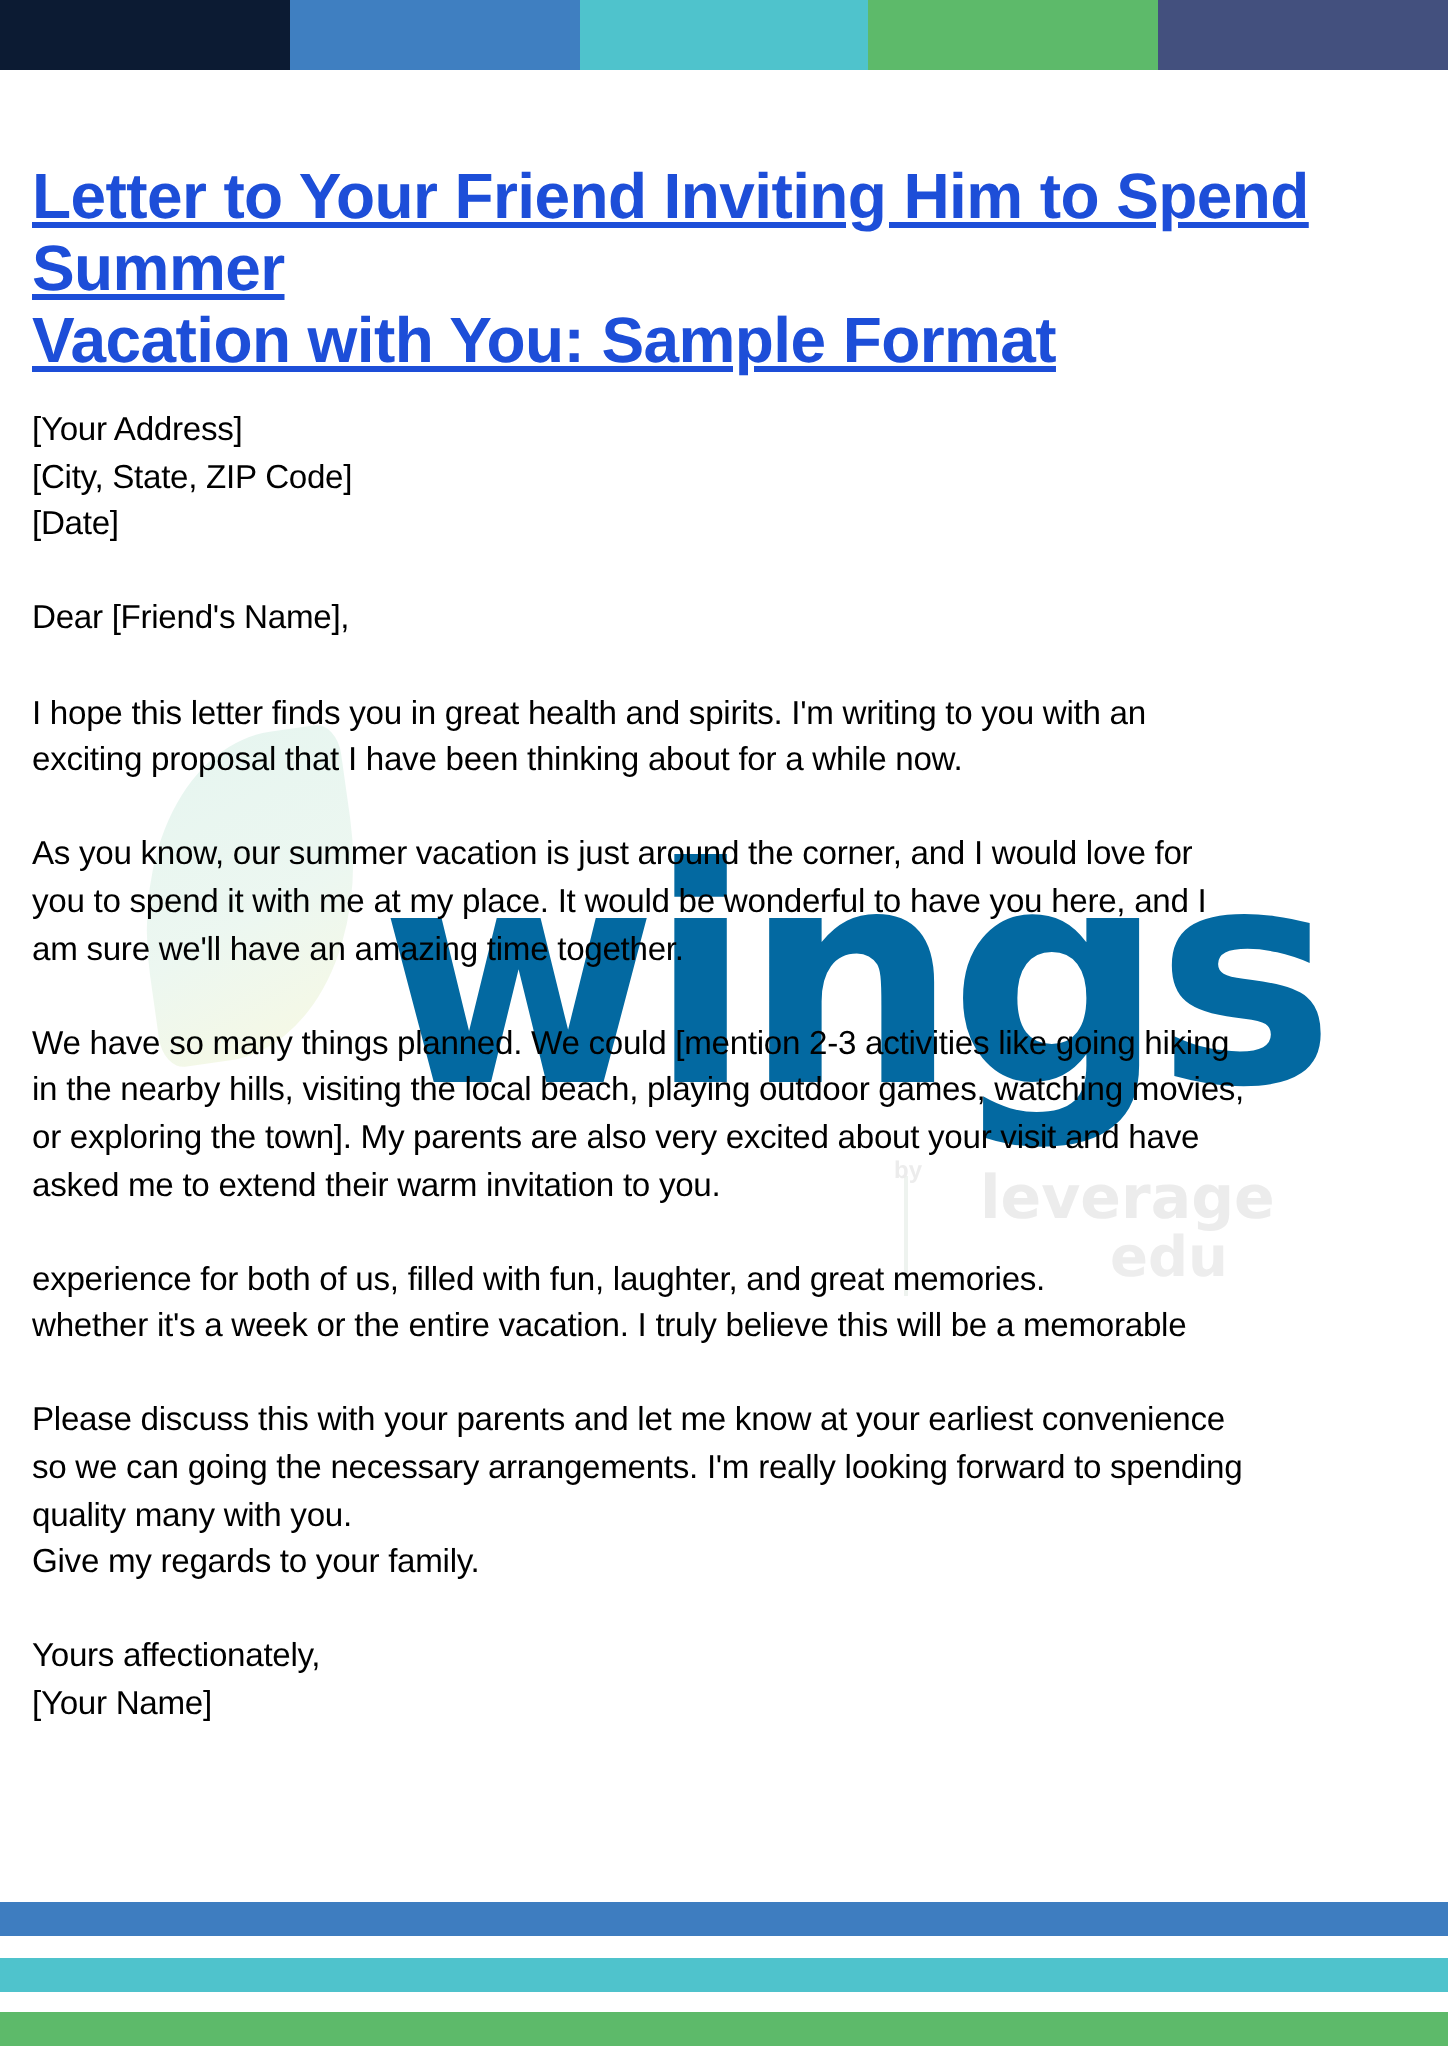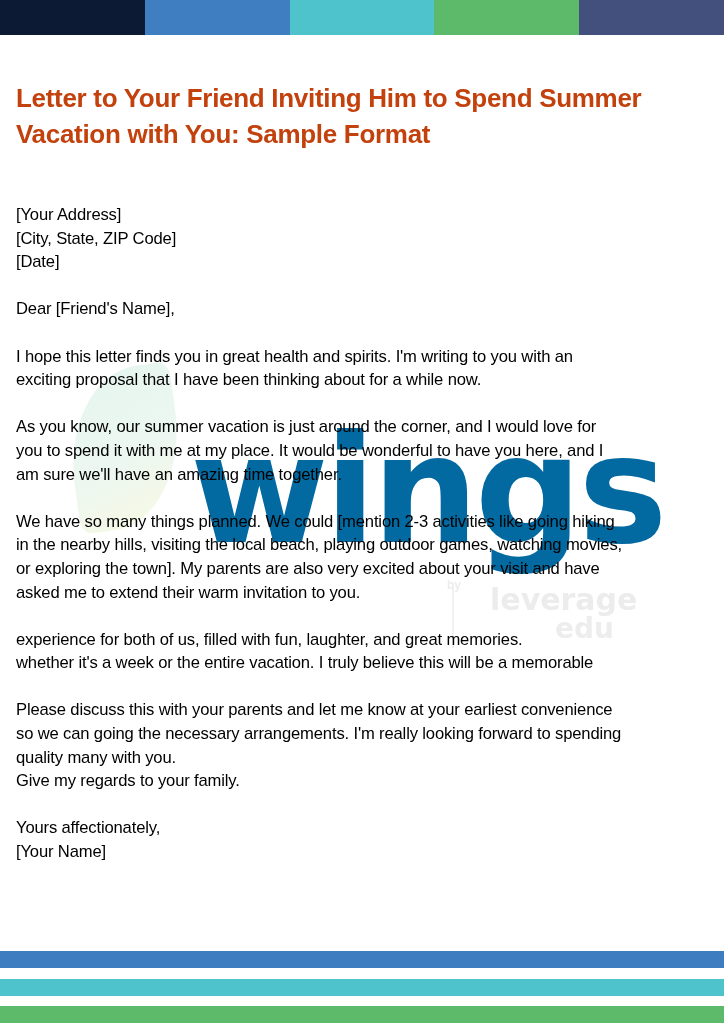--- a/index.html
+++ b/index.html
@@ -24,22 +24,23 @@
     color: #0369a1; letter-spacing: -4px;
     font-family: "DejaVu Sans", sans-serif;
   }
   .wm-by { left: 447px; top: 578px; font-size: 12px; color: #ececec; font-weight: bold; }
   .wm-leverage { left: 490px; top: 582px; font-size: 30px; font-weight: bold; color: #ececec; letter-spacing: 0px; font-family: "DejaVu Sans", sans-serif; }
   .wm-edu { left: 555px; top: 612px; font-size: 28px; font-weight: bold; color: #ededed; font-family: "DejaVu Sans", sans-serif; }
   .wm-bars { left: 452px; top: 588px; width: 30px; height: 60px;
     border-left: 2px solid #eef3ef; }
   .content { position: absolute; left: 16px; top: 80px; width: 700px; z-index: 1; }
   .title {
-    margin: 0; font-size: 26px; font-weight: bold; line-height: 36px; color: #c2410c;
+    margin: 0; font-size: 32px; font-weight: bold; line-height: 36px; color: #1d4ed8;
     letter-spacing: -0.3px;
+    text-decoration: underline;
   }
   .body-text { position: absolute; left: 16px; top: 203px; width: 700px; z-index: 1;
     font-size: 16.6px; line-height: 23.6px; color: #000000; letter-spacing: -0.15px; }
   .line { white-space: nowrap; height: 23.6px; }
   .gap { height: 23.6px; }
   .bottom-stripe { position: absolute; left: 0; width: 724px; height: 17px; }
 </style>
 </head>
 <body>
 

